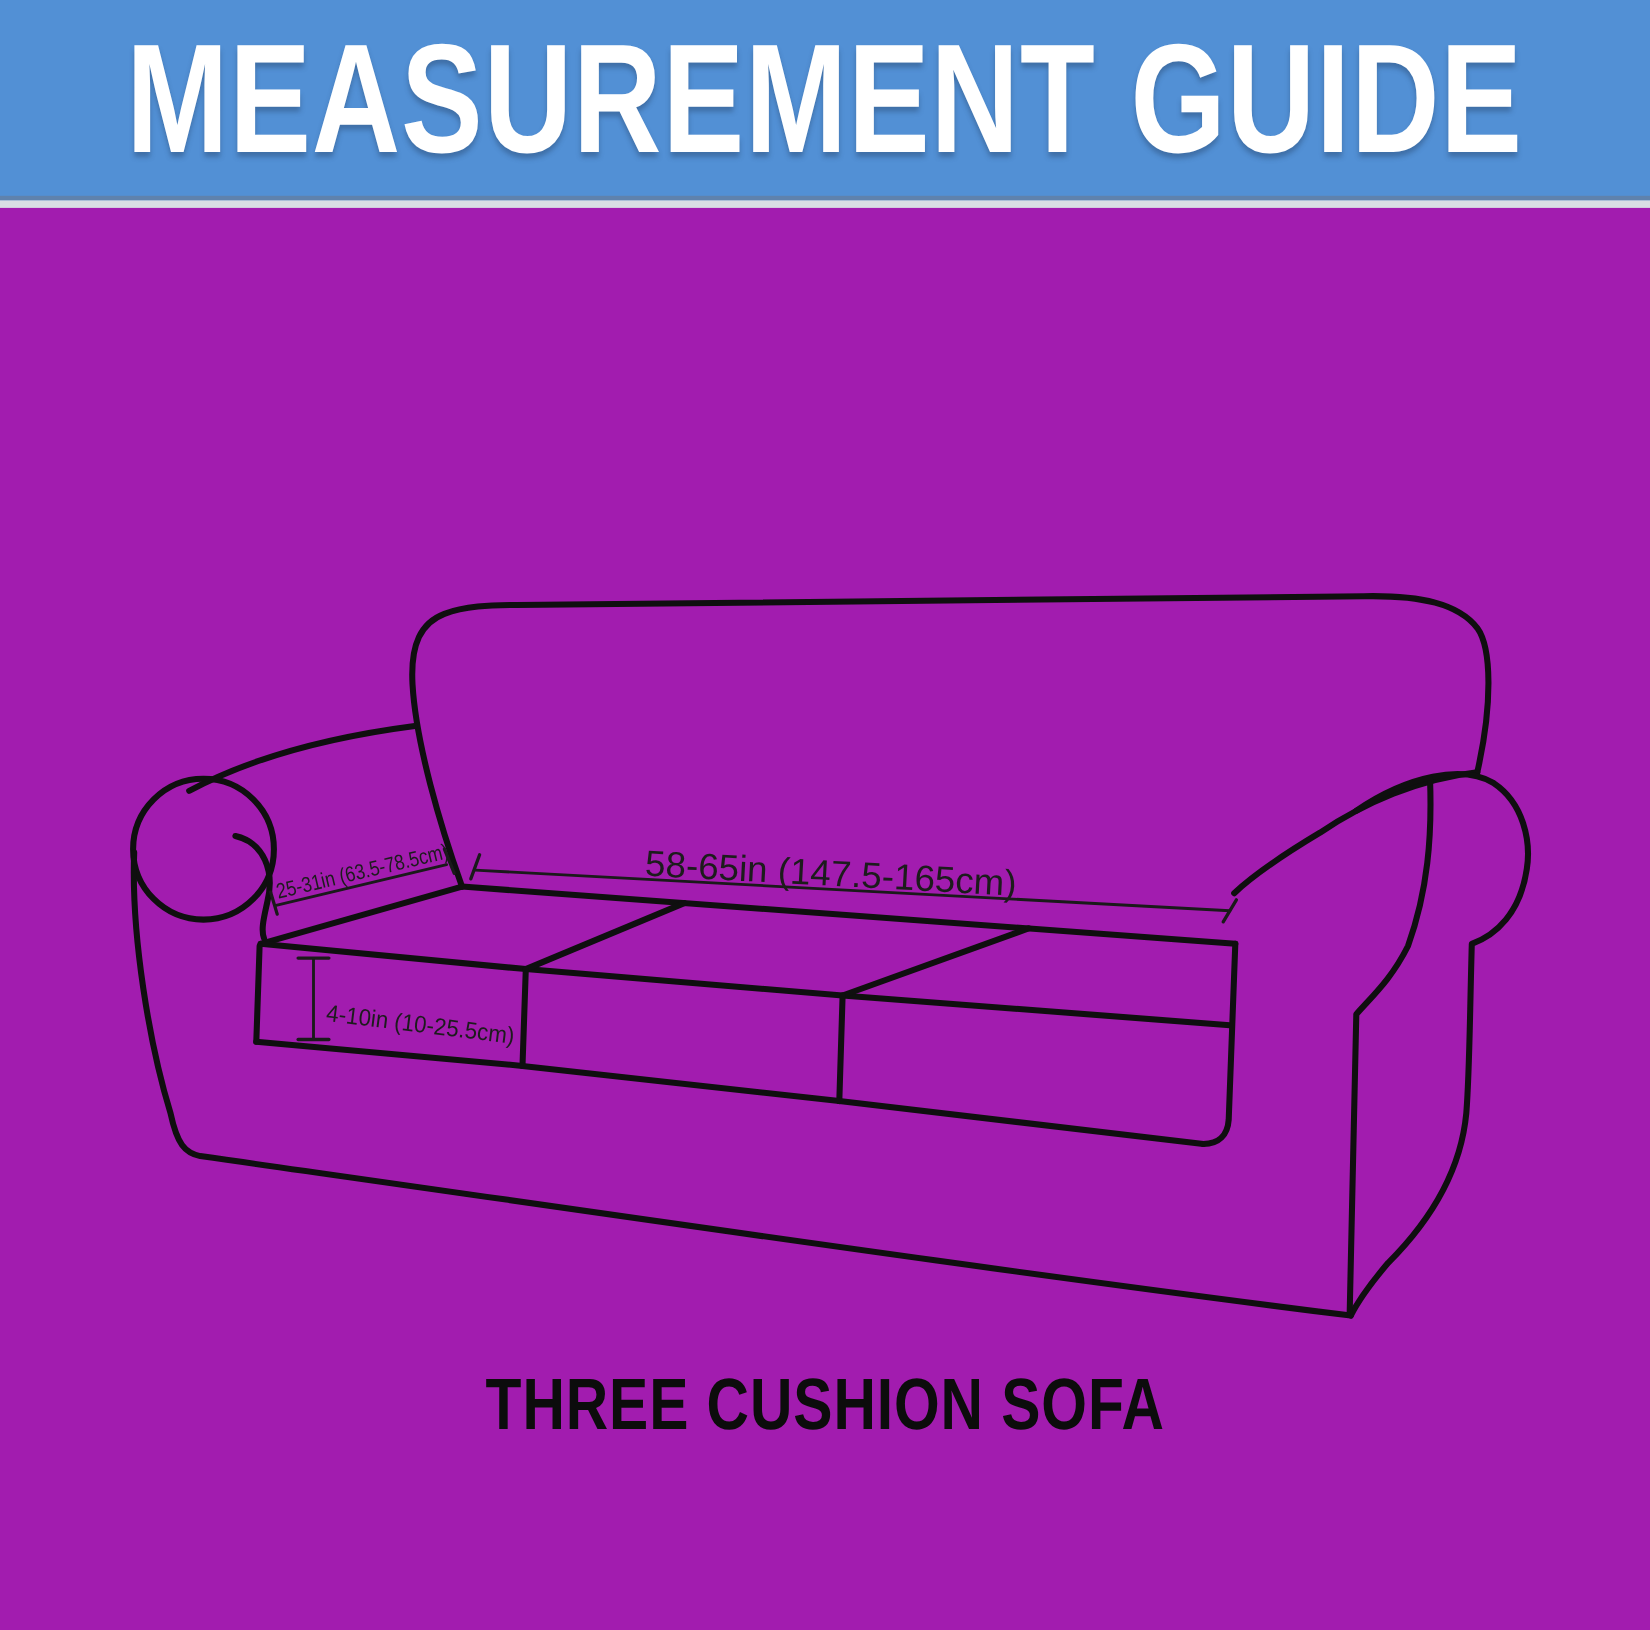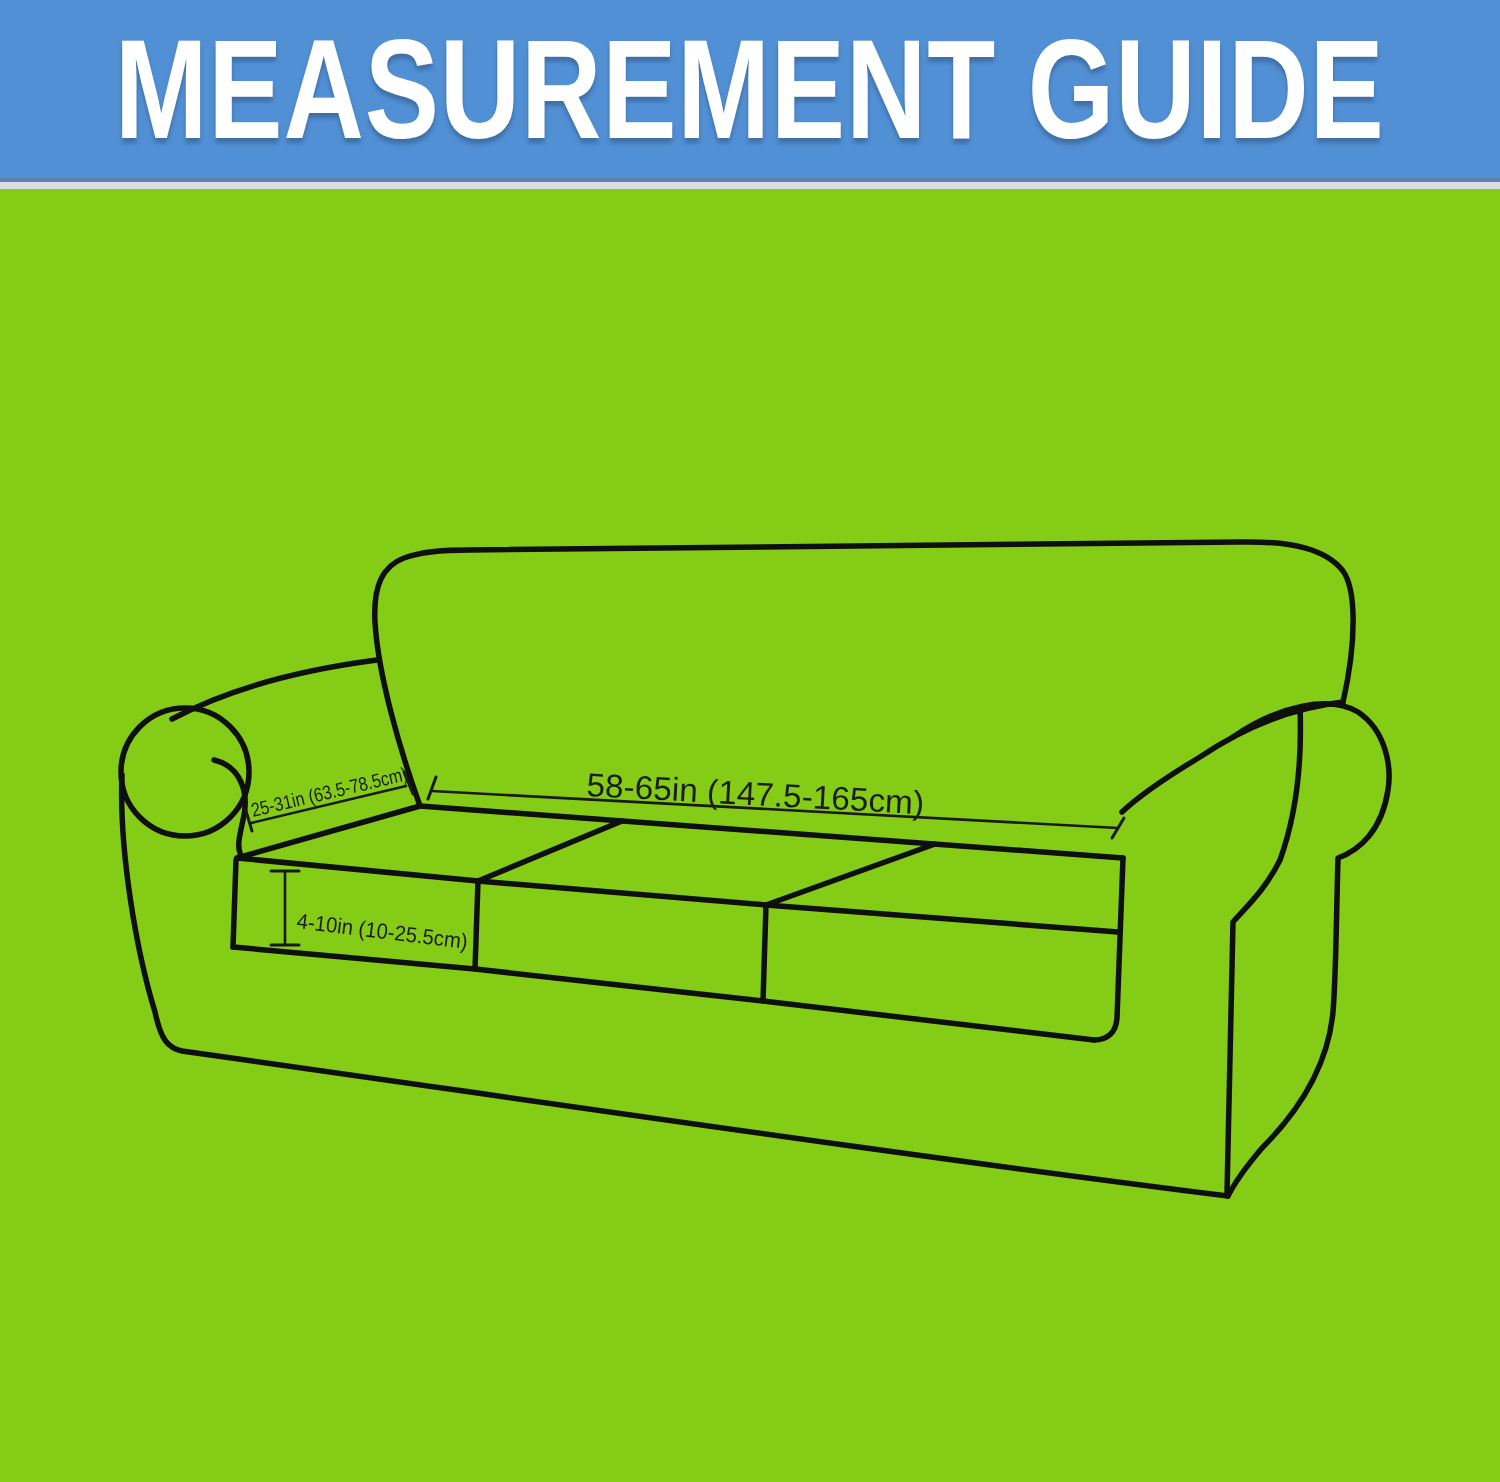--- a/index.html
+++ b/index.html
@@ -1,17 +1,17 @@
 <!DOCTYPE html>
 <html><head>
 <meta charset="utf-8">
 <style>
   html,body{margin:0;padding:0;background:#ffffff;}
   .canvas{
-    position:relative;width:1500px;height:1482px;background:#84cc16;
+    position:relative;width:1500px;height:1482px;background:#a21caf;
     font-family:"Liberation Sans",sans-serif;overflow:hidden;
   }
   
   .header{
     position:absolute;left:0;top:0;width:100%;height:178px;
     background:#5290d5;border-bottom:4px solid #5f82ad;
     box-shadow:0 7px 0 #d9dee4;
     display:flex;align-items:center;justify-content:center;
   }
   .header h1{
@@ -93,15 +93,18 @@
       <path class="tick" d="M 1124 818 L 1112 838"></path>
       <text class="mlabel" transform="translate(586,796) rotate(3.1)" font-size="33" textLength="338" lengthAdjust="spacingAndGlyphs">58-65in (147.5-165cm)</text>
 
       <path class="thin" d="M 285 872 L 285 944"></path>
       <path class="tick" d="M 271 871 L 299 871"></path>
       <path class="tick" d="M 271 945 L 299 945"></path>
       <text class="mlabel" transform="translate(296,928) rotate(7)" font-size="21.5" textLength="172" lengthAdjust="spacingAndGlyphs">4-10in (10-25.5cm)</text>
     </g>
   </svg>
 
+  <div class="caption">
+    <span>THREE CUSHION SOFA</span>
+  </div>
 
 
 </div>
 
 </body></html>

